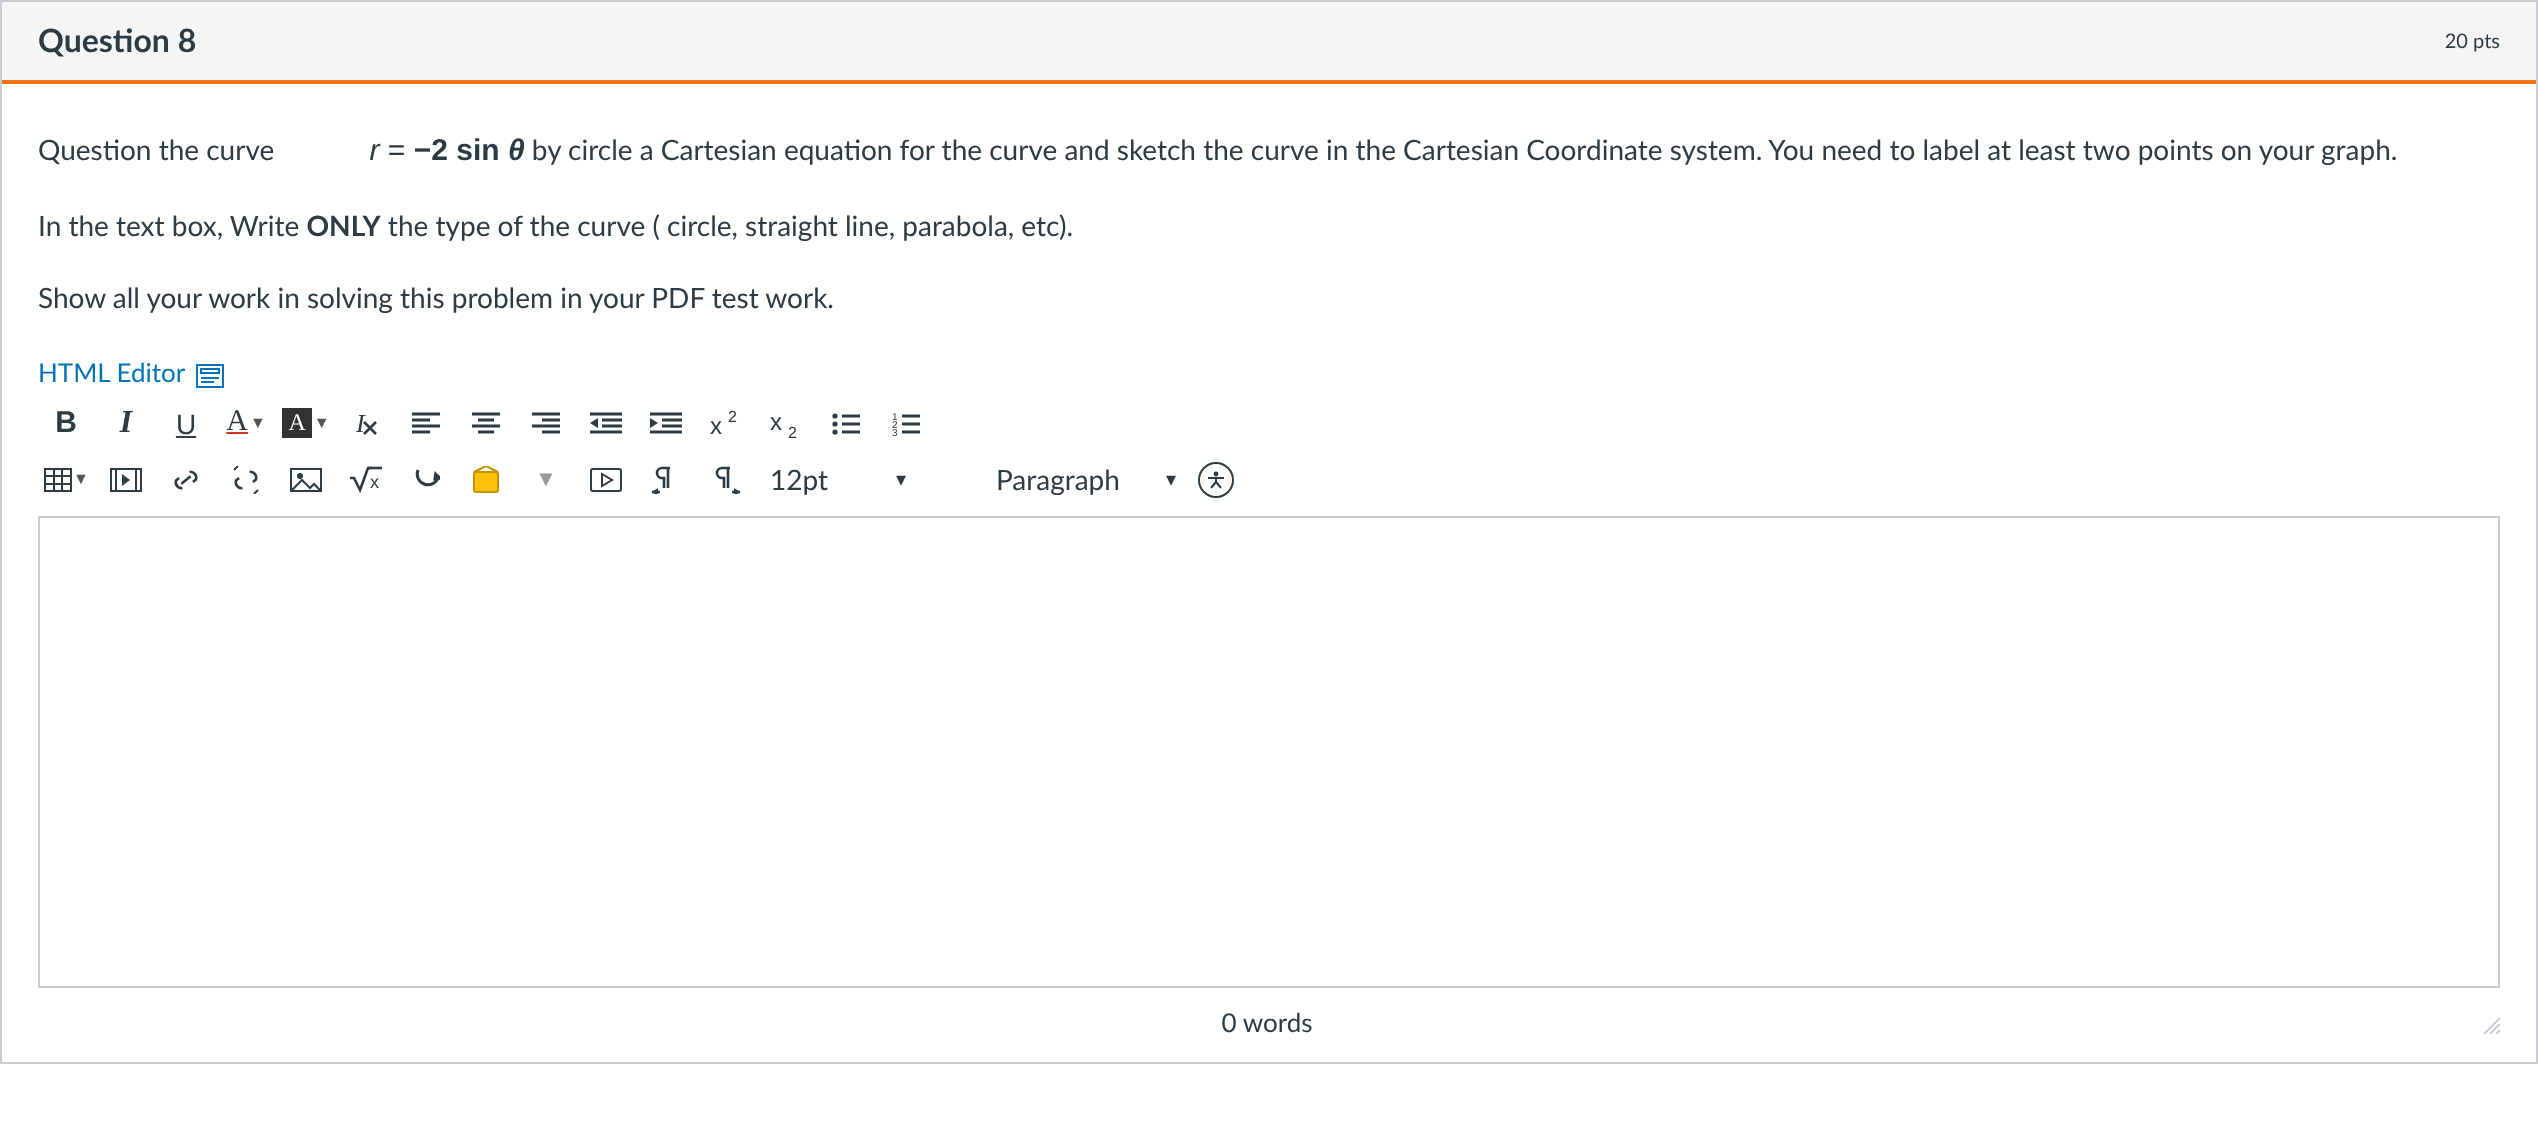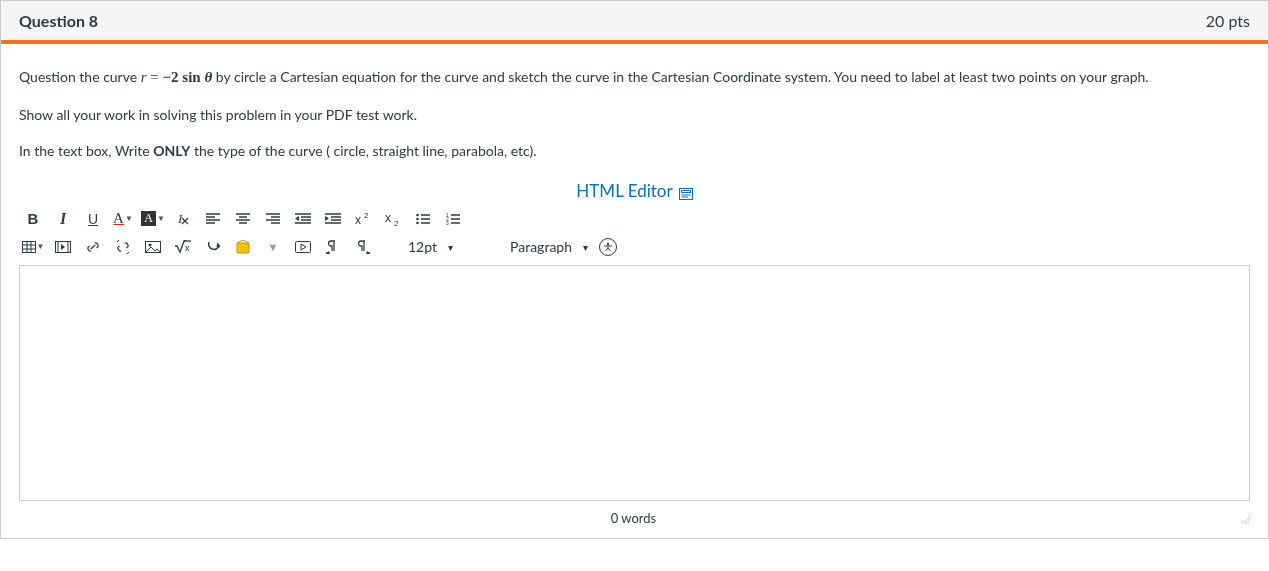--- a/index.html
+++ b/index.html
@@ -9,54 +9,55 @@
     color: #2d3b45;
     font-size: 14px;
     width: 1269px;
   }
   .question-box {
     border: 1px solid #c7cdd1;
     margin: 0;
   }
   .question-header {
     background: #f5f5f5;
-    border-bottom: 4px solid #f97316;
+    border-bottom: 2px solid #f97316;
     padding: 10px 18px;
     display: flex;
     justify-content: space-between;
     align-items: center;
   }
   .question-title {
     font-weight: 700;
     font-size: 16px;
     color: #2d3b45;
   }
   .question-pts {
-    font-size: 16px;
+    font-size: 10px;
     color: #2d3b45;
   }
   .question-body {
     padding: 24px 18px 12px 18px;
   }
   .instr {
     font-size: 14px;
     color: #2d3b45;
     line-height: 1.3;
     margin-bottom: 18px;
   }
   .instr .math {
-    font-family: Liberation Serif, serif;
+    font-family: Liberation Sans, sans-serif;
     font-style: italic;
     font-size: 15px;
+    margin-left: 44px;
   }
   .instr .mn { font-style: normal; }
   .html-editor-link {
-    text-align: center;
+    text-align: left;
     margin: 20px 0 4px 0;
-    font-size: 17px;
+    font-size: 13px;
   }
   .html-editor-link a {
     color: #0374b5;
     text-decoration: none;
   }
   .html-editor-link svg { vertical-align: -3px; margin-left: 2px; }
   .toolbar {
     padding: 0 0 4px 0;
   }
   .toolbar-row {
@@ -87,21 +88,20 @@
     color: #2d3b45;
     padding: 2px 20px 2px 6px;
     cursor: pointer;
     width: 78px;
     position: relative;
   }
   .sel-wrap {
     position: relative;
     display: inline-flex;
     align-items: center;
-    text-align: right;
   }
   .sel-wrap .caret {
     position: absolute;
     right: 4px;
     pointer-events: none;
     font-size: 10px;
     color: #2d3b45;
   }
   .sel-wide { width: 100px; margin-left: 33px; }
   .editor-area {
@@ -150,25 +150,25 @@
     <div class="question-title">Question 8</div>
     <div class="question-pts">20 pts</div>
   </div>
 
   <div class="question-body">
 
     <p class="instr">
       <span>Question the curve </span><span class="math"><span>r</span><span class="mn"> = </span><span class="mn strong">−</span><span class="mn strong">2 sin </span><span class="strong">θ</span></span><span> by circle a Cartesian equation for the curve and sketch the curve in the Cartesian Coordinate system. You need to label at least two points on your graph.</span>
     </p>
 
-    <p class="instr">Show all your work in solving this problem in your PDF test work.</p>
-
     <p class="instr">
       <span>In the text box, Write </span><span class="strong">ONLY</span><span> the type of the curve ( circle, straight line, parabola, etc).</span>
     </p>
+
+    <p class="instr">Show all your work in solving this problem in your PDF test work.</p>
 
     <div class="html-editor-link">
       <a href="#">
         <span>HTML Editor</span>
         <svg width="14" height="12" viewBox="0 0 14 12">
             <rect x="0.5" y="0.5" width="13" height="11" fill="none" stroke="#0374b5"></rect>
             <rect x="2.5" y="2.5" width="9" height="2" fill="none" stroke="#0374b5"></rect>
             <line x1="2.5" y1="7" x2="11.5" y2="7" stroke="#0374b5"></line>
             <line x1="2.5" y1="9" x2="9" y2="9" stroke="#0374b5"></line>
           </svg>

